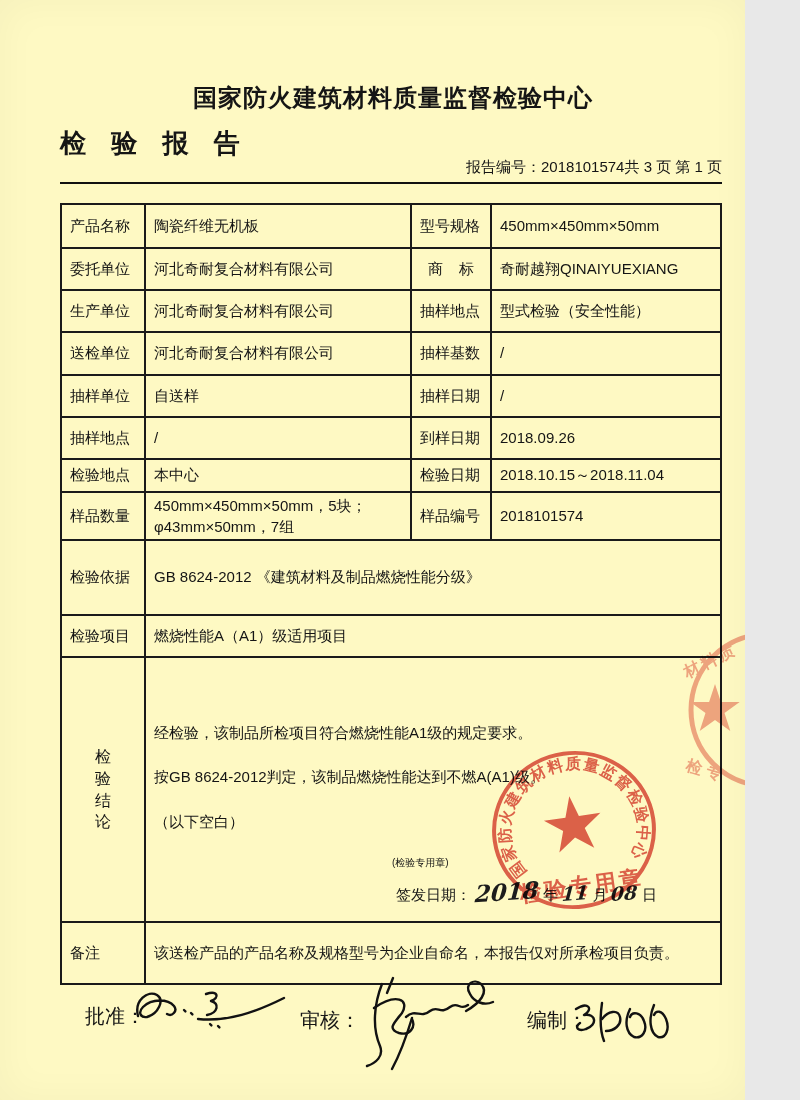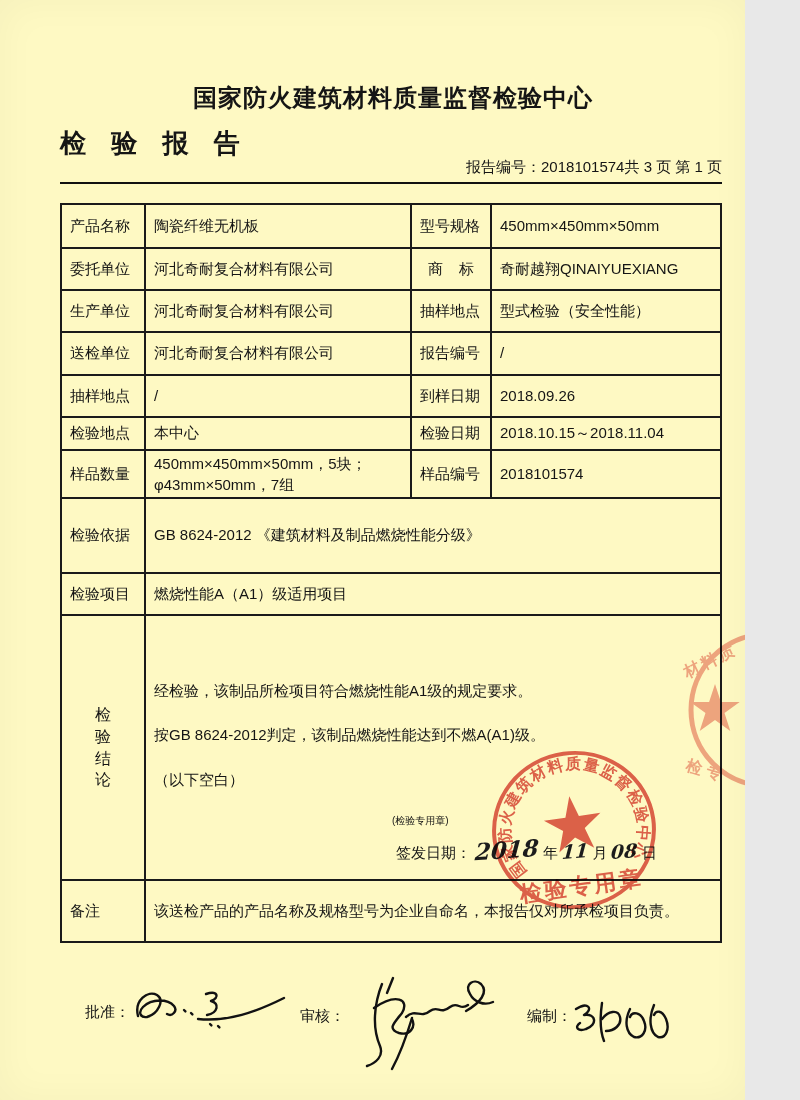--- a/index.html
+++ b/index.html
@@ -47,21 +47,21 @@
   .seal-note { position:absolute; left:246px; bottom:52px; font-size:10px; }
   .issue-line { position:absolute; left:250px; bottom:14px; font-size:15px; white-space:nowrap; }
   .hand {
     font-family:"DejaVu Serif","Liberation Serif",serif;
     font-style:italic; font-weight:bold; font-size:23px;
     display:inline-block; transform:rotate(-4deg) skewX(-8deg);
     margin:0 4px; color:#1c1c1c;
   }
   .hand.small { font-size:19px; }
   
-  .signoff-label { position:absolute; font-size:15px; }
+  .signoff-label { position:absolute; font-size:20px; }
   .sig-svg { position:absolute; pointer-events:none; }
   .sig-svg path { fill:none; stroke:#121212; stroke-width:2.4; stroke-linecap:round; stroke-linejoin:round; }
   
   .stamp-main {
     position:absolute; left:488px; top:748px; width:172px; height:164px;
     color:#d5403a; opacity:.82; transform:rotate(-8deg);
     mix-blend-mode:multiply; pointer-events:none;
   }
   .stamp-edge {
     position:absolute; right:0; top:626px; width:66px; height:172px;
@@ -108,21 +108,27 @@
     </tr>
     <tr style="height:42px">
       <td class="lbl">生产单位</td>
       <td class="val">河北奇耐复合材料有限公司</td>
       <td class="lbl">抽样地点</td>
       <td class="val">型式检验（安全性能）</td>
     </tr>
     <tr style="height:43px">
       <td class="lbl">送检单位</td>
       <td class="val">河北奇耐复合材料有限公司</td>
-      <td class="lbl">报告编号</td>
+      <td class="lbl">抽样基数</td>
+      <td class="val">/</td>
+    </tr>
+    <tr style="height:42px">
+      <td class="lbl">抽样单位</td>
+      <td class="val">自送样</td>
+      <td class="lbl">抽样日期</td>
       <td class="val">/</td>
     </tr>
     <tr style="height:42px">
       <td class="lbl">抽样地点</td>
       <td class="val">/</td>
       <td class="lbl">到样日期</td>
       <td class="val">2018.09.26</td>
     </tr>
     <tr style="height:33px">
       <td class="lbl">检验地点</td>

